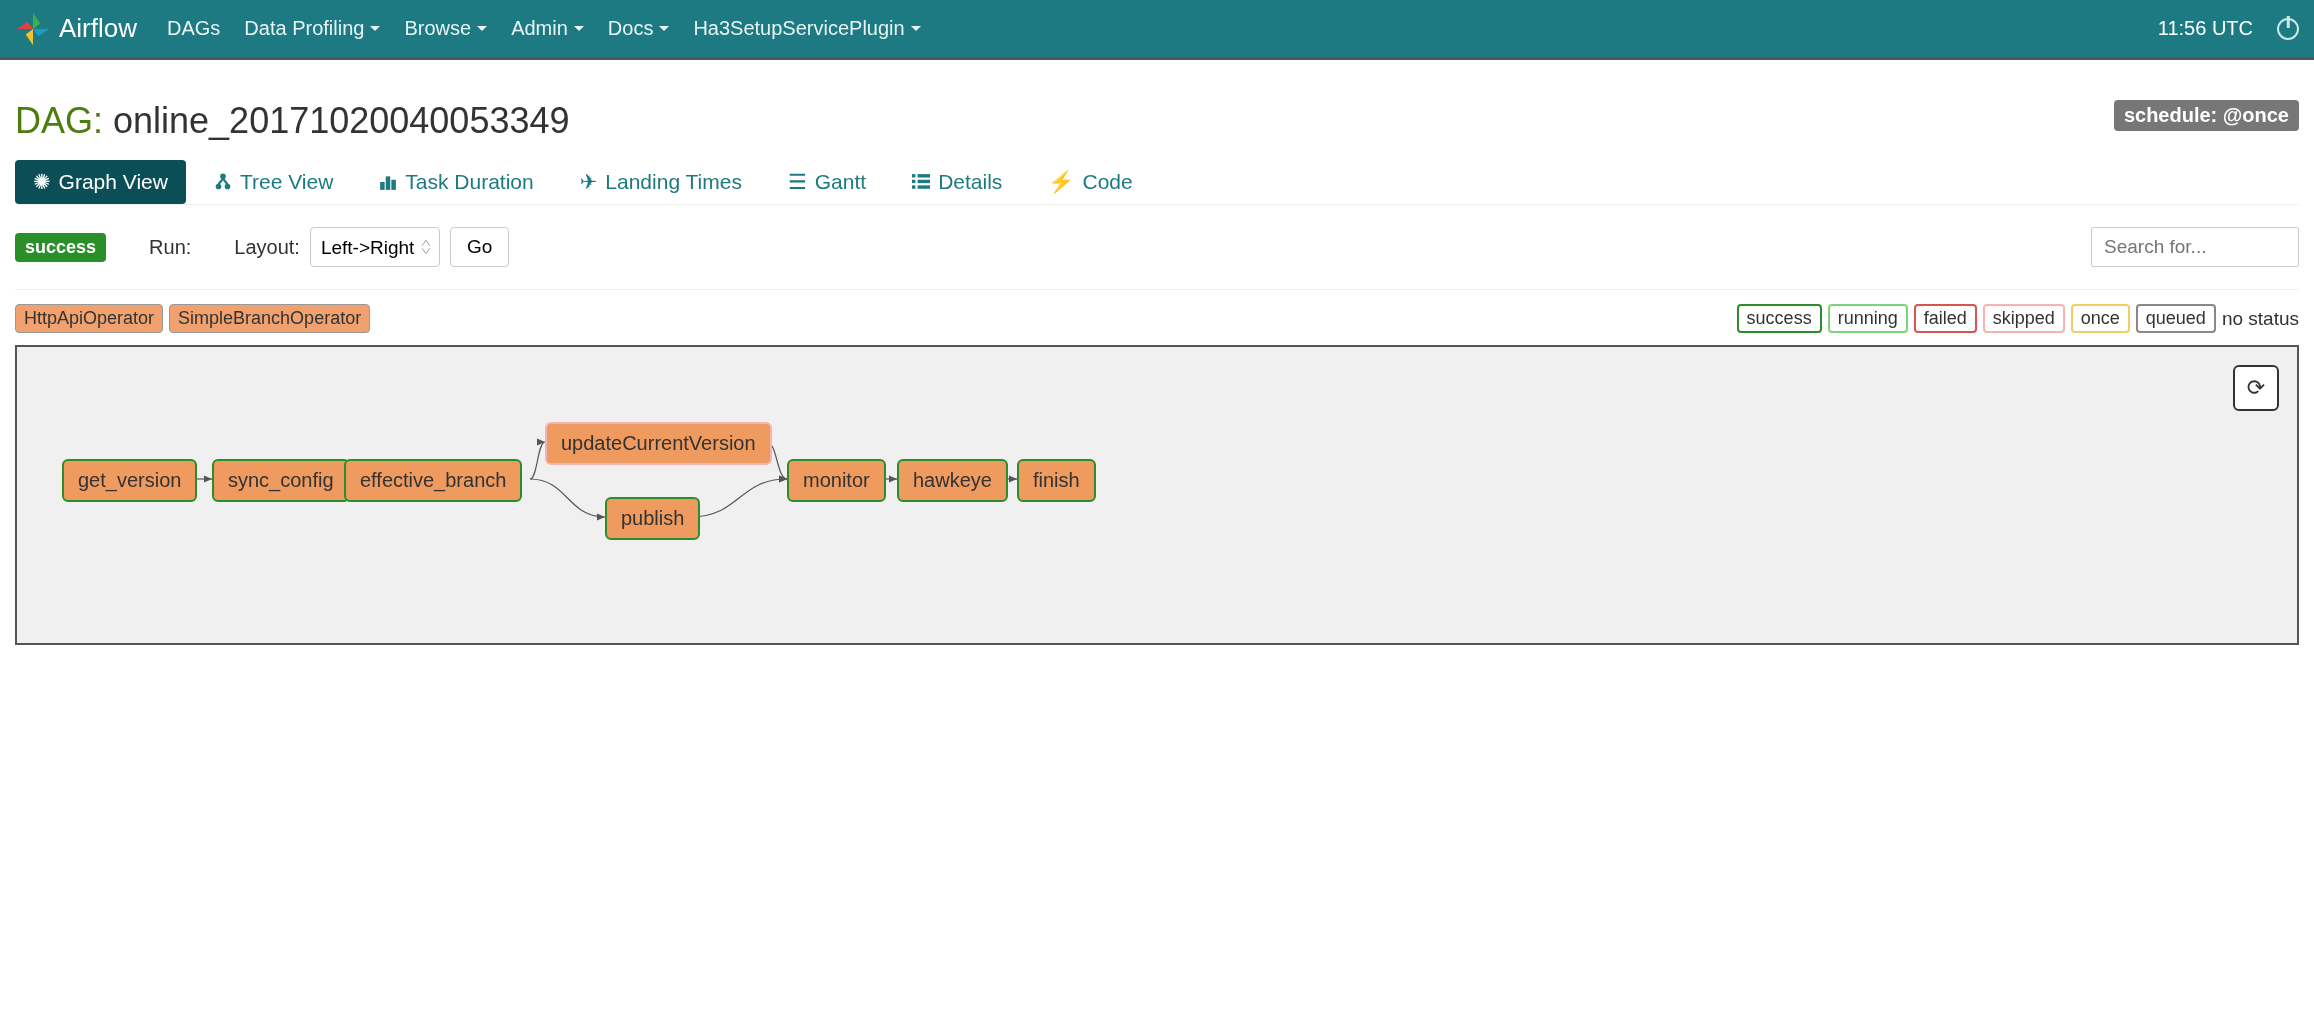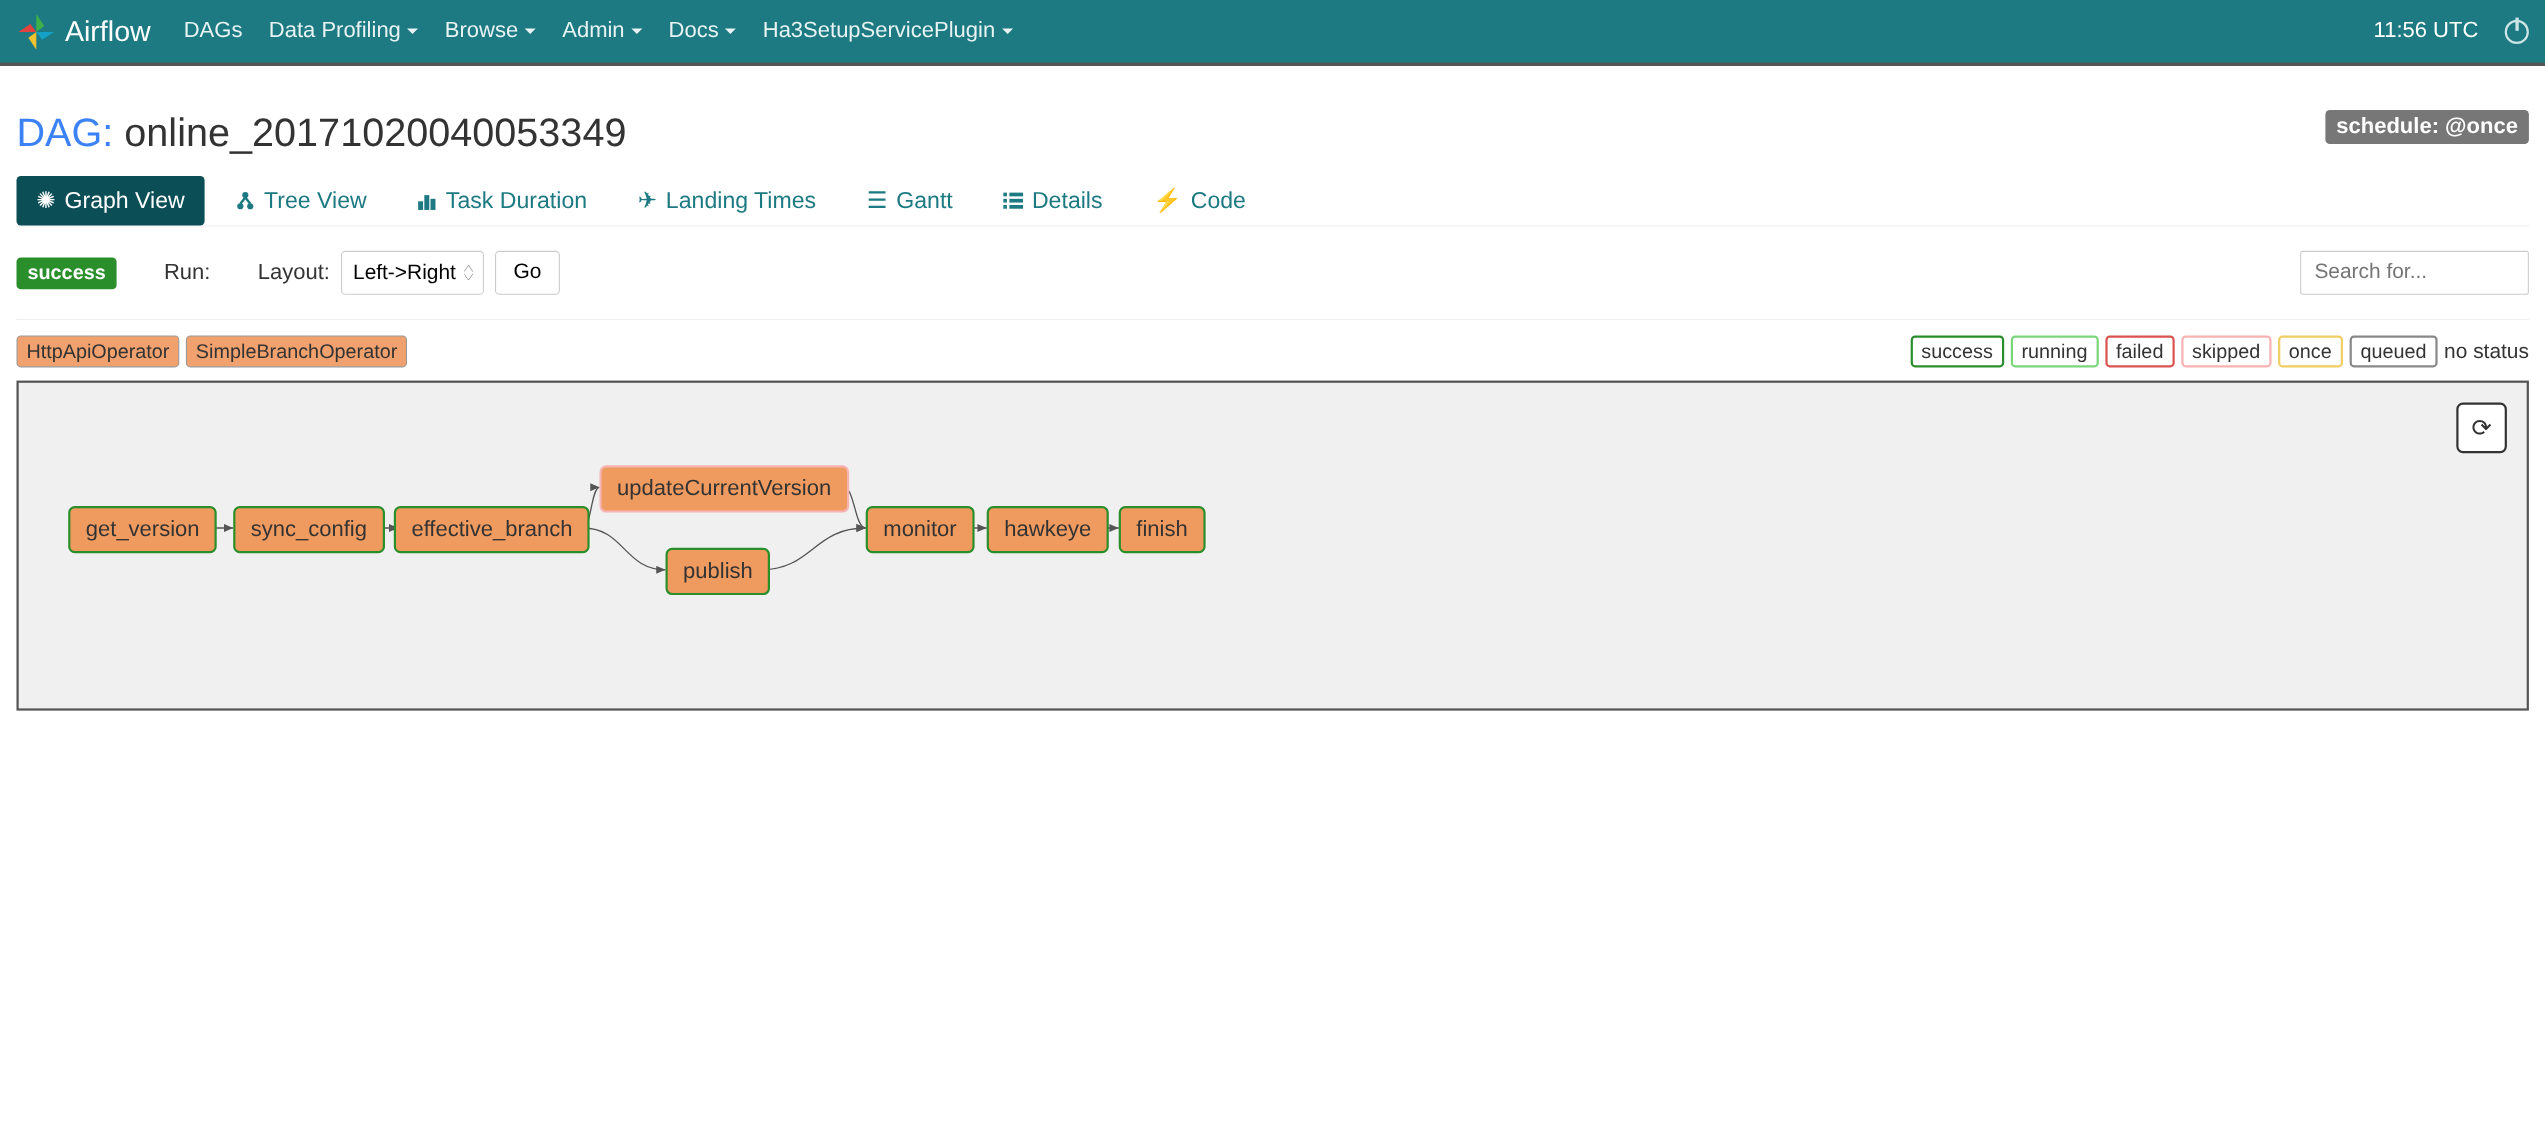--- a/index.html
+++ b/index.html
@@ -78,21 +78,21 @@
   .page-header {
     display: flex;
     align-items: flex-start;
     justify-content: space-between;
   }
   .dag-title {
     font-size: 36px;
     font-weight: 400;
     color: #333;
   }
-  .dag-title .prefix { color: #3b82f6; }
+  .dag-title .prefix { color: #4d7c0f; }
   .schedule-badge {
     background: #777;
     color: #fff;
     padding: 4px 10px;
     border-radius: 4px;
     font-size: 20px;
     font-weight: 600;
   }
   
   .tabbar {
@@ -384,21 +384,21 @@
           <path d="M513,132 C550.5,132 550.5,170 588,170" stroke="#555" stroke-width="1.2" fill="none" marker-end="url(#arrow)"></path>
           <path d="M750,95 C760,95 760,132 770,132" stroke="#555" stroke-width="1.2" fill="none" marker-end="url(#arrow)"></path>
           <path d="M674,170 C722,170 722,132 770,132" stroke="#555" stroke-width="1.2" fill="none" marker-end="url(#arrow)"></path>
           <path d="M860,132 C870,132 870,132 880,132" stroke="#555" stroke-width="1.2" fill="none" marker-end="url(#arrow)"></path>
           <path d="M980,132 C990,132 990,132 1000,132" stroke="#555" stroke-width="1.2" fill="none" marker-end="url(#arrow)"></path>
         </g>
     </svg>
     <div id="nodes-layer">
         <div class="node" style="left: 45px; top: 112px;">get_version</div>
         <div class="node" style="left: 195px; top: 112px;">sync_config</div>
-        <div class="node" style="left: 341px; top: 112px;">effective_branch</div>
+        <div class="node" style="left: 327px; top: 112px;">effective_branch</div>
         <div class="node skipped" style="left: 528px; top: 75px;">updateCurrentVersion</div>
         <div class="node" style="left: 588px; top: 150px;">publish</div>
         <div class="node" style="left: 770px; top: 112px;">monitor</div>
         <div class="node" style="left: 880px; top: 112px;">hawkeye</div>
         <div class="node" style="left: 1000px; top: 112px;">finish</div>
       </div>
   </div>
 </div>
 
 </body></html>

